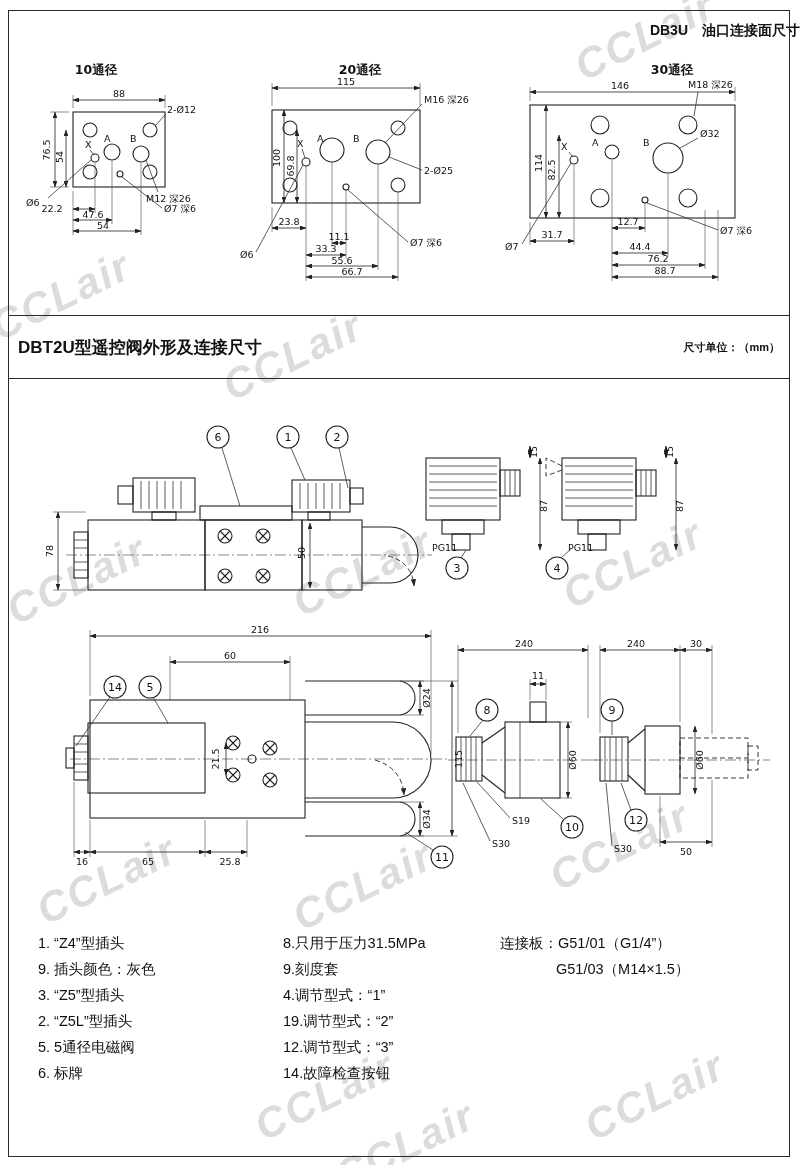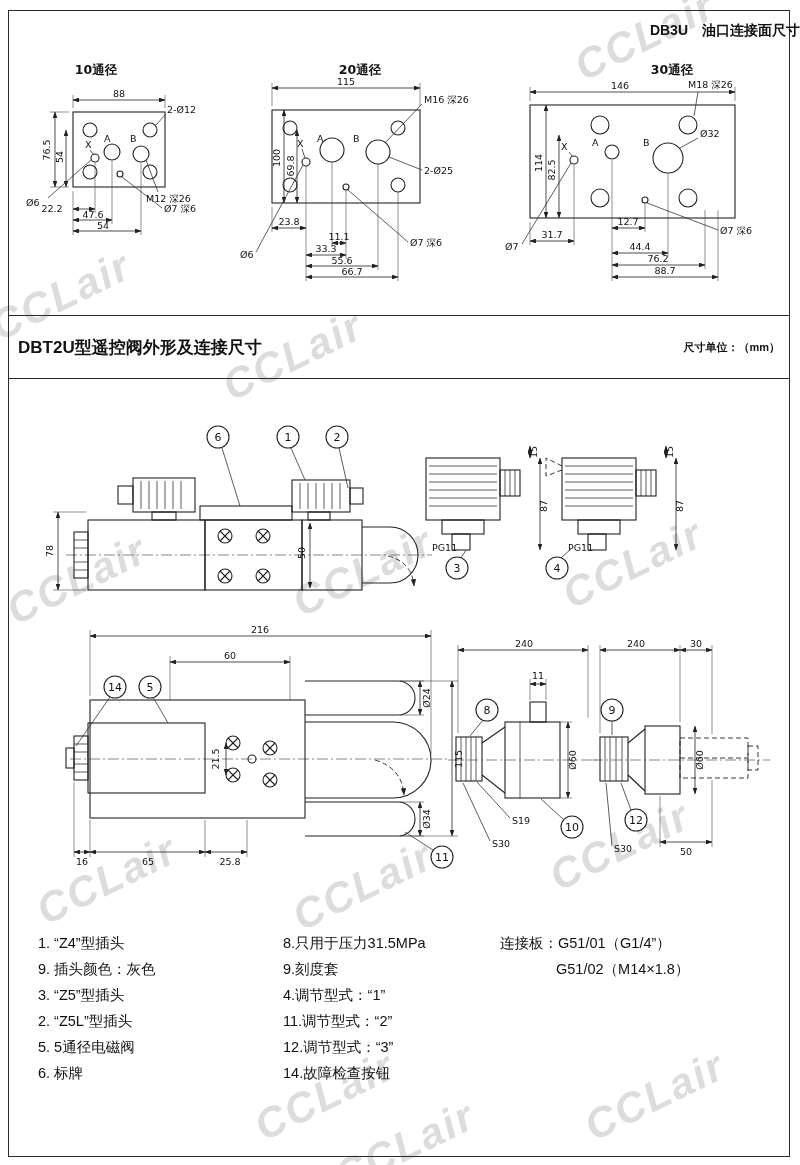--- a/index.html
+++ b/index.html
@@ -455,23 +455,23 @@
       <div class="lrow">9. 插头颜色：灰色</div>
       <div class="lrow">3. “Z5”型插头</div>
       <div class="lrow">2. “Z5L”型插头</div>
       <div class="lrow">5. 5通径电磁阀</div>
       <div class="lrow">6. 标牌</div>
     </div>
     <div class="lcol" style="left:283px">
       <div class="lrow">8.只用于压力31.5MPa</div>
       <div class="lrow">9.刻度套</div>
       <div class="lrow">4.调节型式：“1”</div>
-      <div class="lrow">11.调节型式：“2”</div>
+      <div class="lrow">19.调节型式：“2”</div>
       <div class="lrow">12.调节型式：“3”</div>
       <div class="lrow">14.故障检查按钮</div>
     </div>
     <div class="lcol" style="left:500px">
       <div class="lrow">连接板：G51/01（G1/4”）</div>
-      <div class="lrow indent">G51/02（M14×1.8）</div>
+      <div class="lrow indent">G51/03（M14×1.5）</div>
     </div>
   </div>
 
 </div>
 
 </body></html>

